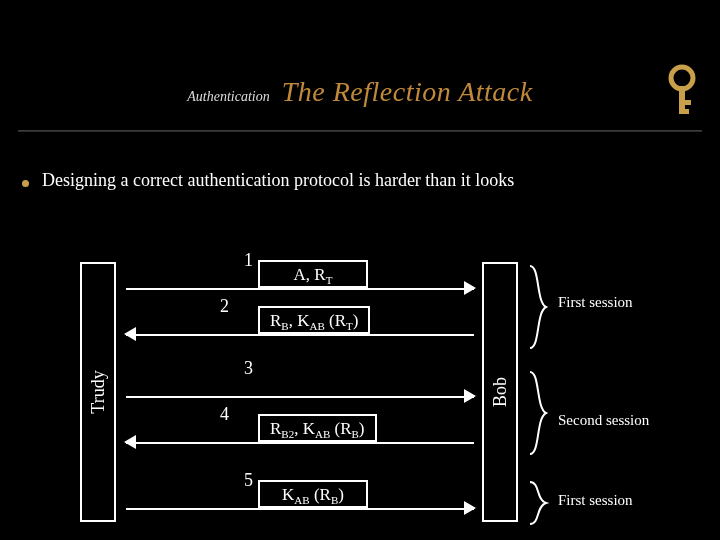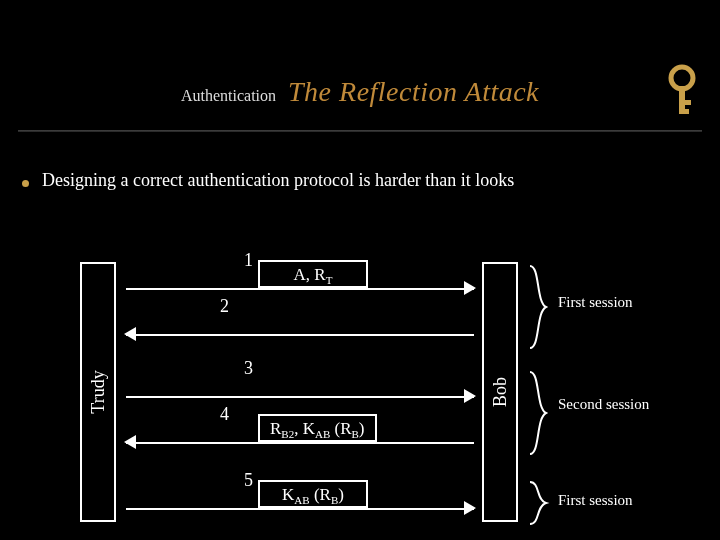--- a/index.html
+++ b/index.html
@@ -16,21 +16,22 @@
     position: absolute;
     top: 76px;
     left: 0;
     right: 0;
     display: flex;
     align-items: baseline;
     justify-content: center;
     gap: 12px;
   }
   .subtitle {
-    font-size: 16px;
+    font-style: italic;
+    font-size: 14px;
     color: #ddd;
   }
   .title {
     font-style: italic;
     font-size: 28px;
     color: #c08a3a;
     letter-spacing: 0.5px;
   }
   .key-icon {
     position: absolute;
@@ -150,21 +151,21 @@
   .brace-label {
     position: absolute;
     left: 492px;
     font-size: 15px;
     color: #fff;
     white-space: nowrap;
   }
   .b1 { top: 12px;  height: 86px; }
   .l1 { top: 42px; }
   .b2 { top: 118px; height: 86px; }
-  .l2 { top: 144px; text-align: right; }
+  .l2 { top: 160px; text-align: right; }
   .b3 { top: 228px; height: 46px; }
   .l3 { top: 240px; }
 </style>
 </head>
 <body>
 
 <div class="title-row">
   <span class="subtitle">Authentication</span>
   <span class="title">The Reflection Attack</span>
 </div>
@@ -197,20 +198,21 @@
   <div class="msg m1 dir-right">
     <div class="line"></div>
       <div class="head"></div>
     <span class="num">1</span>
     <span class="box">A, R<sub>T</sub></span>
   </div>
   <div class="msg m2 dir-left">
     <div class="line"></div>
       <div class="head"></div>
     <span class="num">2</span>
+    <span class="box">R<sub>B</sub>, K<sub>AB</sub> (R<sub>T</sub>)</span>
   </div>
   <div class="msg m3 dir-right">
     <div class="line"></div>
       <div class="head"></div>
     <span class="num">3</span>
   </div>
   <div class="msg m4 dir-left">
     <div class="line"></div>
       <div class="head"></div>
     <span class="num">4</span>

